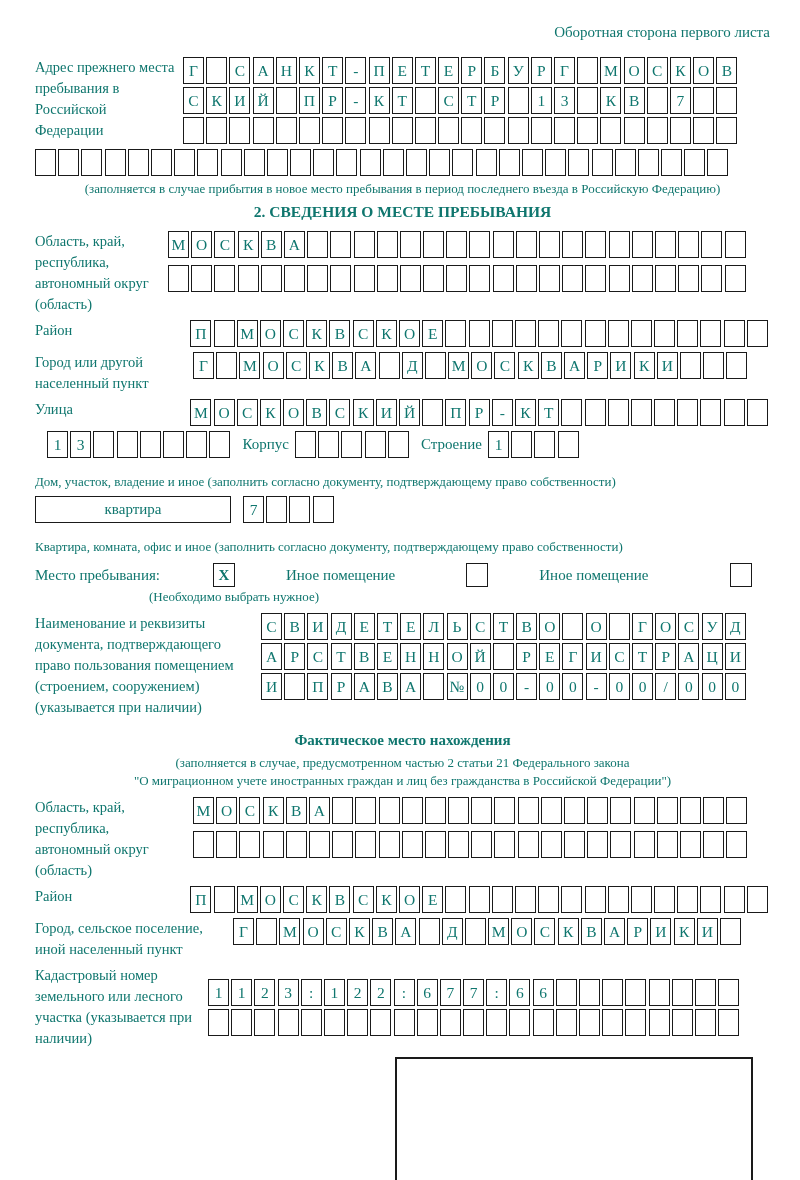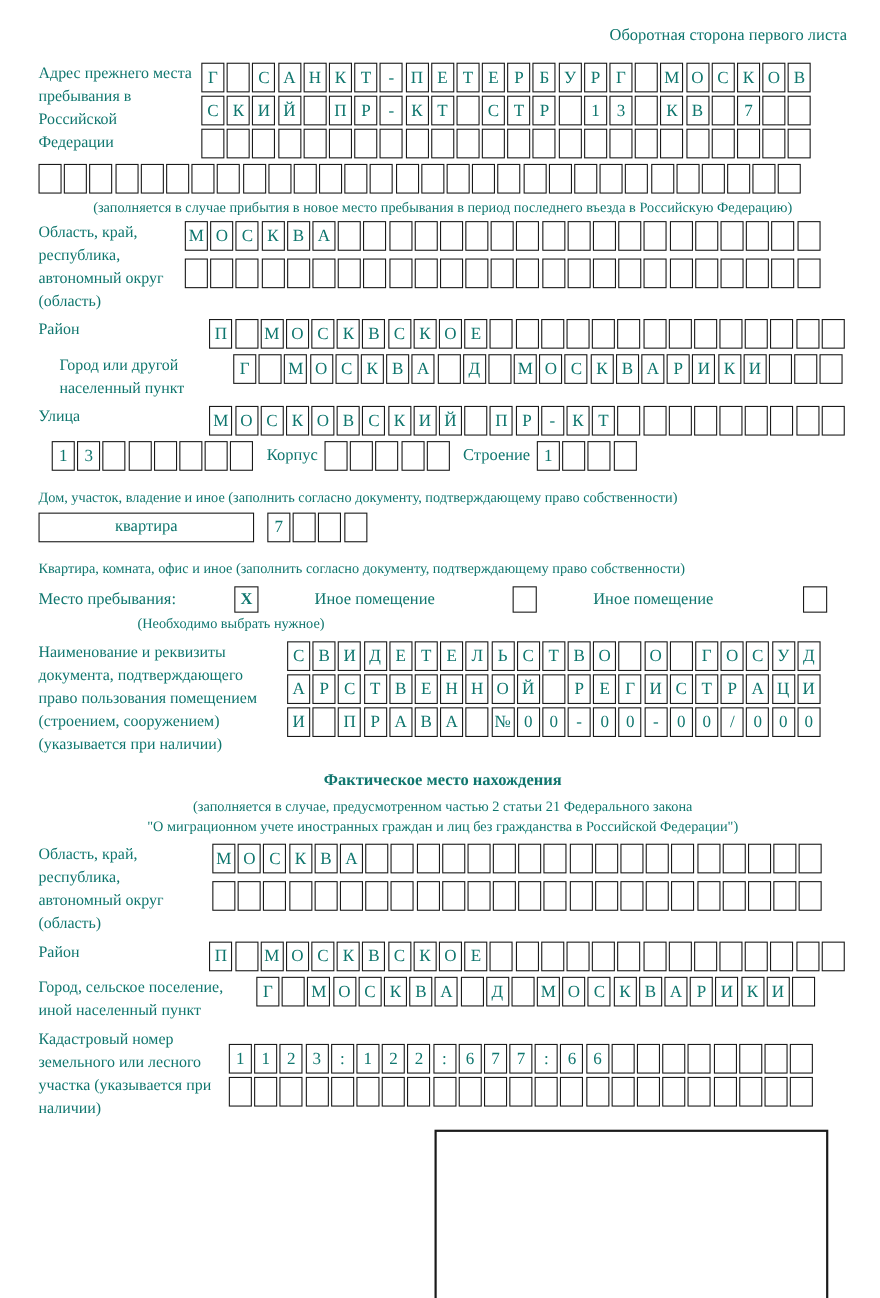--- a/index.html
+++ b/index.html
@@ -30,21 +30,21 @@
     flex:none;border:1.8px solid #1a1a1a;height:25px;display:flex;align-items:center;
     justify-content:center;font-size:15px;background:#fff;
   }
   .inline-label{flex:none;font-size:15px;padding:0 6px 0 10px;}
   .stayrow{display:flex;align-items:center;margin:8px 0 2px;font-size:15px;gap:43px;}
   .chk{
     flex:none;width:20px;height:22px;border:1.8px solid #1a1a1a;margin:0 8px 0 10px;
     display:flex;align-items:center;justify-content:center;font-size:15px;font-weight:bold;
   }
   .opt-label{flex:none;}
-  .stay-note{font-size:13px;margin:2px 0 8px 90px;}
+  .stay-note{font-size:13px;margin:2px 0 8px 114px;}
   .mark-box{
     width:354px;height:170px;border:2px solid #1a1a1a;margin:8px 0 8px 360px;background:#fff;
   }
 </style>
 </head>
 <body>
 
 <div class="page">
 
   <div class="header-note">Оборотная сторона первого листа</div>
@@ -159,20 +159,21 @@
       <div class="cell"></div>
       <div class="cell"></div>
       <div class="cell"></div>
       <div class="cell"></div>
       <div class="cell"></div>
       <div class="cell"></div>
       <div class="cell"></div>
     </div>
   <div class="caption">(заполняется в случае прибытия в новое место пребывания в период последнего въезда в Российскую Федерацию)</div>
 
+  <div class="section-title">2. СВЕДЕНИЯ О МЕСТЕ ПРЕБЫВАНИЯ</div>
 
   <div class="flexrow">
     <div class="label" style="max-width:125px;">Область, край, республика, автономный округ (область)</div>
     <div class="rows gap6">
       <div class="boxrow">
           <div class="cell">М</div>
           <div class="cell">О</div>
           <div class="cell">С</div>
           <div class="cell">К</div>
           <div class="cell">В</div>
@@ -252,21 +253,21 @@
         <div class="cell"></div>
         <div class="cell"></div>
         <div class="cell"></div>
         <div class="cell"></div>
         <div class="cell"></div>
         <div class="cell"></div>
       </div>
   </div>
 
   <div class="flexrow">
-    <div class="label" style="max-width:150px;margin-left:19px;">Город или другой населенный пункт</div>
+    <div class="label" style="max-width:150px;">Город или другой населенный пункт</div>
     <div class="boxrow">
         <div class="cell">Г</div>
         <div class="cell"></div>
         <div class="cell">М</div>
         <div class="cell">О</div>
         <div class="cell">С</div>
         <div class="cell">К</div>
         <div class="cell">В</div>
         <div class="cell">А</div>
         <div class="cell"></div>

